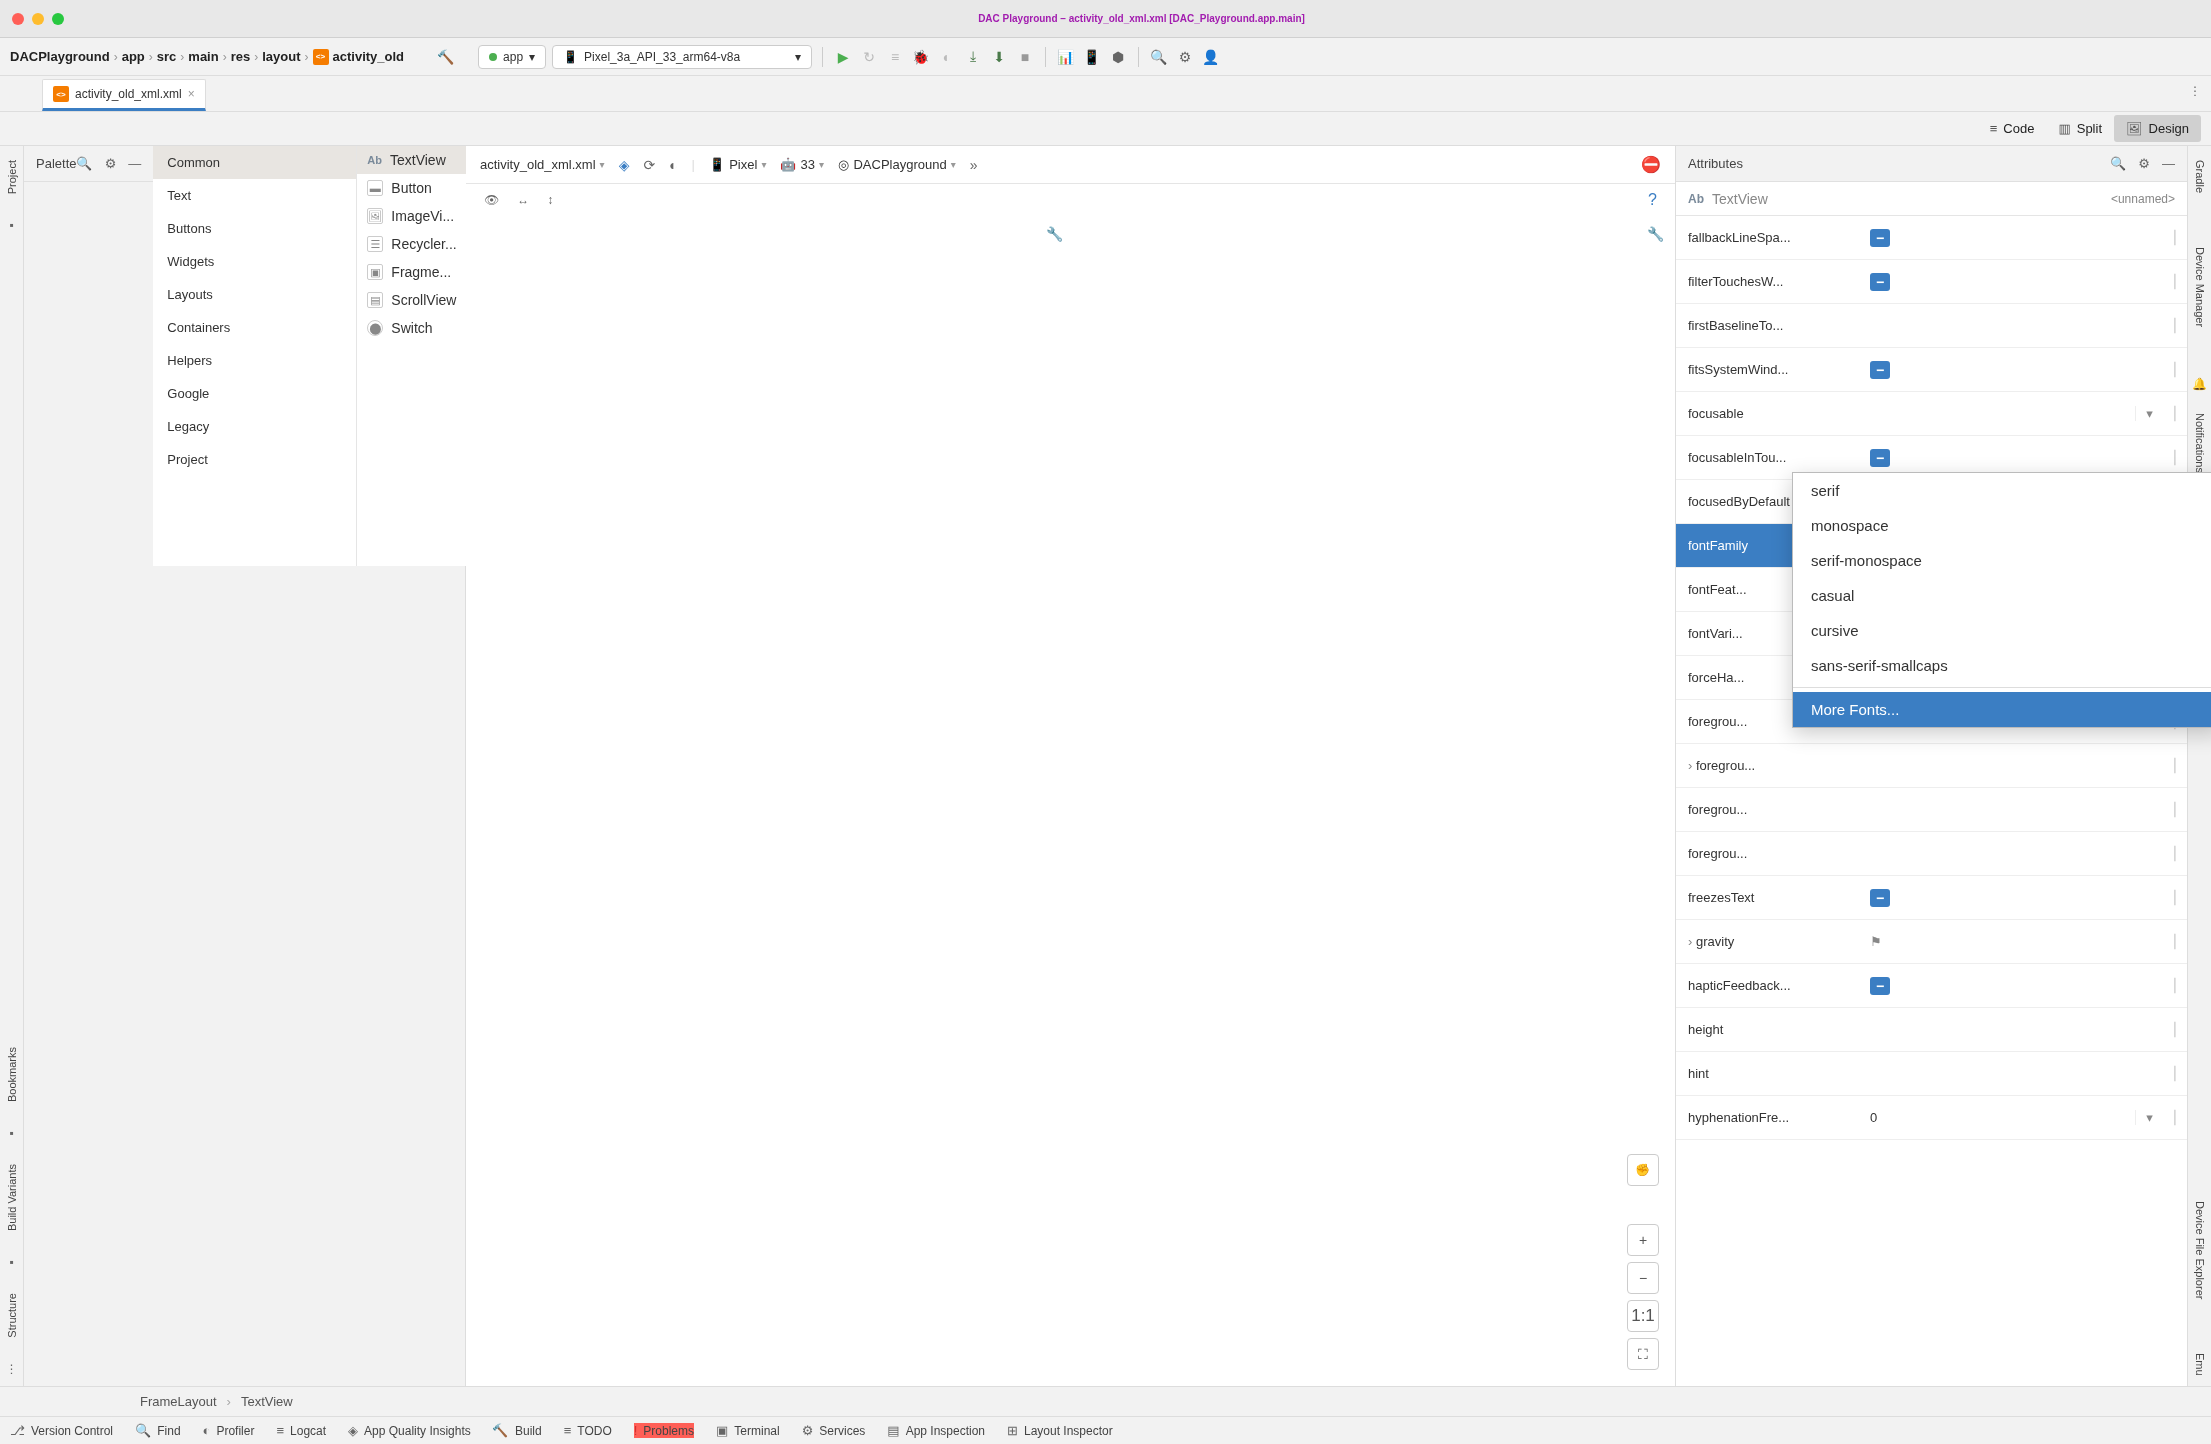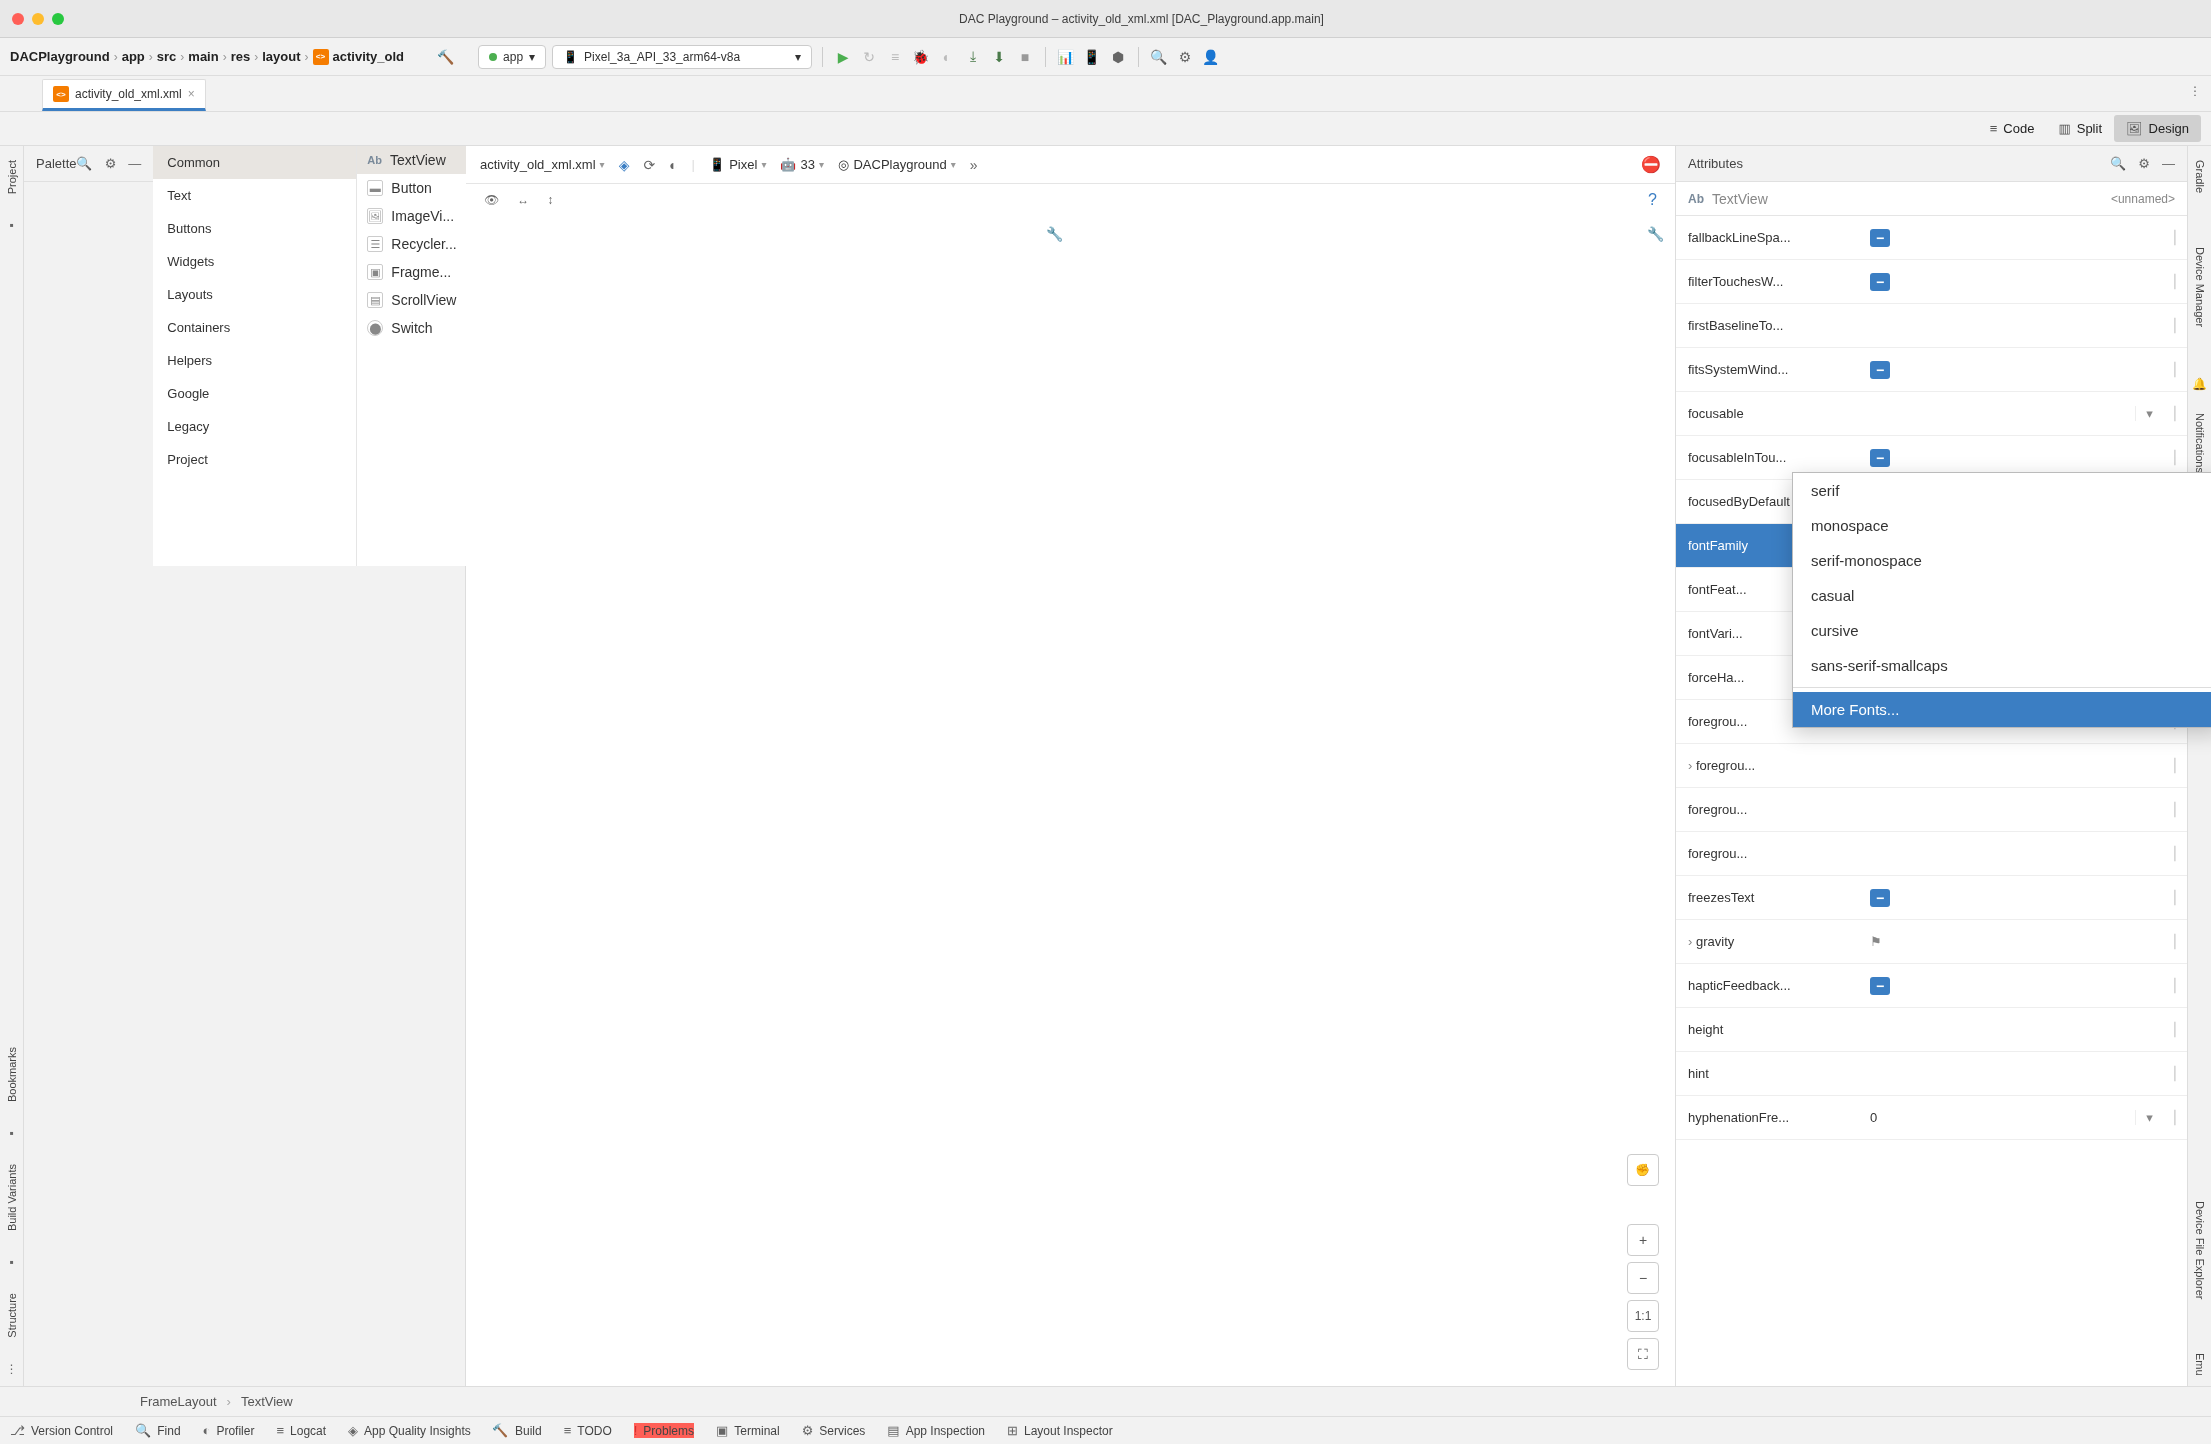--- a/index.html
+++ b/index.html
@@ -3,21 +3,21 @@
 <meta charset="utf-8">
 <style>
 * { margin: 0; padding: 0; box-sizing: border-box; font-family: -apple-system, BlinkMacSystemFont, "Segoe UI", Arial, sans-serif; }
 body { background: #f2f2f2; font-size: 12px; color: #333; overflow: hidden; width: 2211px; height: 1444px; }
 
 
 .titlebar { height: 38px; background: #e8e8e8; display: flex; align-items: center; padding: 0 12px; border-bottom: 1px solid #d0d0d0; }
 .traffic { display: flex; gap: 8px; margin-right: 20px; }
 .dot { width: 12px; height: 12px; border-radius: 50%; }
 .red { background: #ff5f57; } .yellow { background: #febc2e; } .green { background: #28c840; }
-.title { flex: 1; text-align: center; font-weight: 400; font-size: 12px; color: #404040; }
+.title { flex: 1; text-align: center; font-weight: 700; font-size: 10px; color: #a21caf; }
 
 
 .main-tb { height: 38px; background: #f2f2f2; display: flex; align-items: center; padding: 0 10px; border-bottom: 1px solid #ddd; gap: 6px; }
 .crumbs { display: flex; align-items: center; gap: 4px; }
 .crumb { font-size: 13px; font-weight: 600; color: #222; cursor: pointer; }
 .crumb-sep { color: #999; font-size: 12px; }
 .crumb-file { display: flex; align-items: center; gap: 4px; }
 .xml-icon { width: 16px; height: 16px; background: #f57c00; border-radius: 2px; display: flex; align-items: center; justify-content: center; color: #fff; font-size: 8px; font-weight: bold; }
 .tb-combo { border: 1px solid #ccc; border-radius: 4px; background: #fff; padding: 4px 10px; display: flex; align-items: center; gap: 6px; font-size: 12px; cursor: pointer; }
 .tb-icon { width: 20px; height: 20px; display: flex; align-items: center; justify-content: center; cursor: pointer; color: #666; font-size: 14px; }
@@ -330,21 +330,21 @@
       <span class="eye-icon">↕</span>
       <span style="margin-left:auto;color:#3b7ec3;font-size:16px">?</span>
     </div>
     <div class="canvas">
       <span class="canvas-wrench" style="left:48%">🔧</span>
       <span class="canvas-wrench" style="right:10px">🔧</span>
       <div class="fist">✊</div>
       <div class="zoom-ctrls">
         <div class="zoom-btn">+</div>
         <div class="zoom-btn">−</div>
-        <div class="zoom-btn" style="font-size:12px">1:1</div>
+        <div class="zoom-btn" style="font-size:17px">1:1</div>
         <div class="zoom-btn">⛶</div>
       </div>
     </div>
   </div>
 
   <div class="attr-col">
     <div class="panel-hdr">
       <span>Attributes</span>
       <div class="hdr-icons">
         <span>🔍</span>

